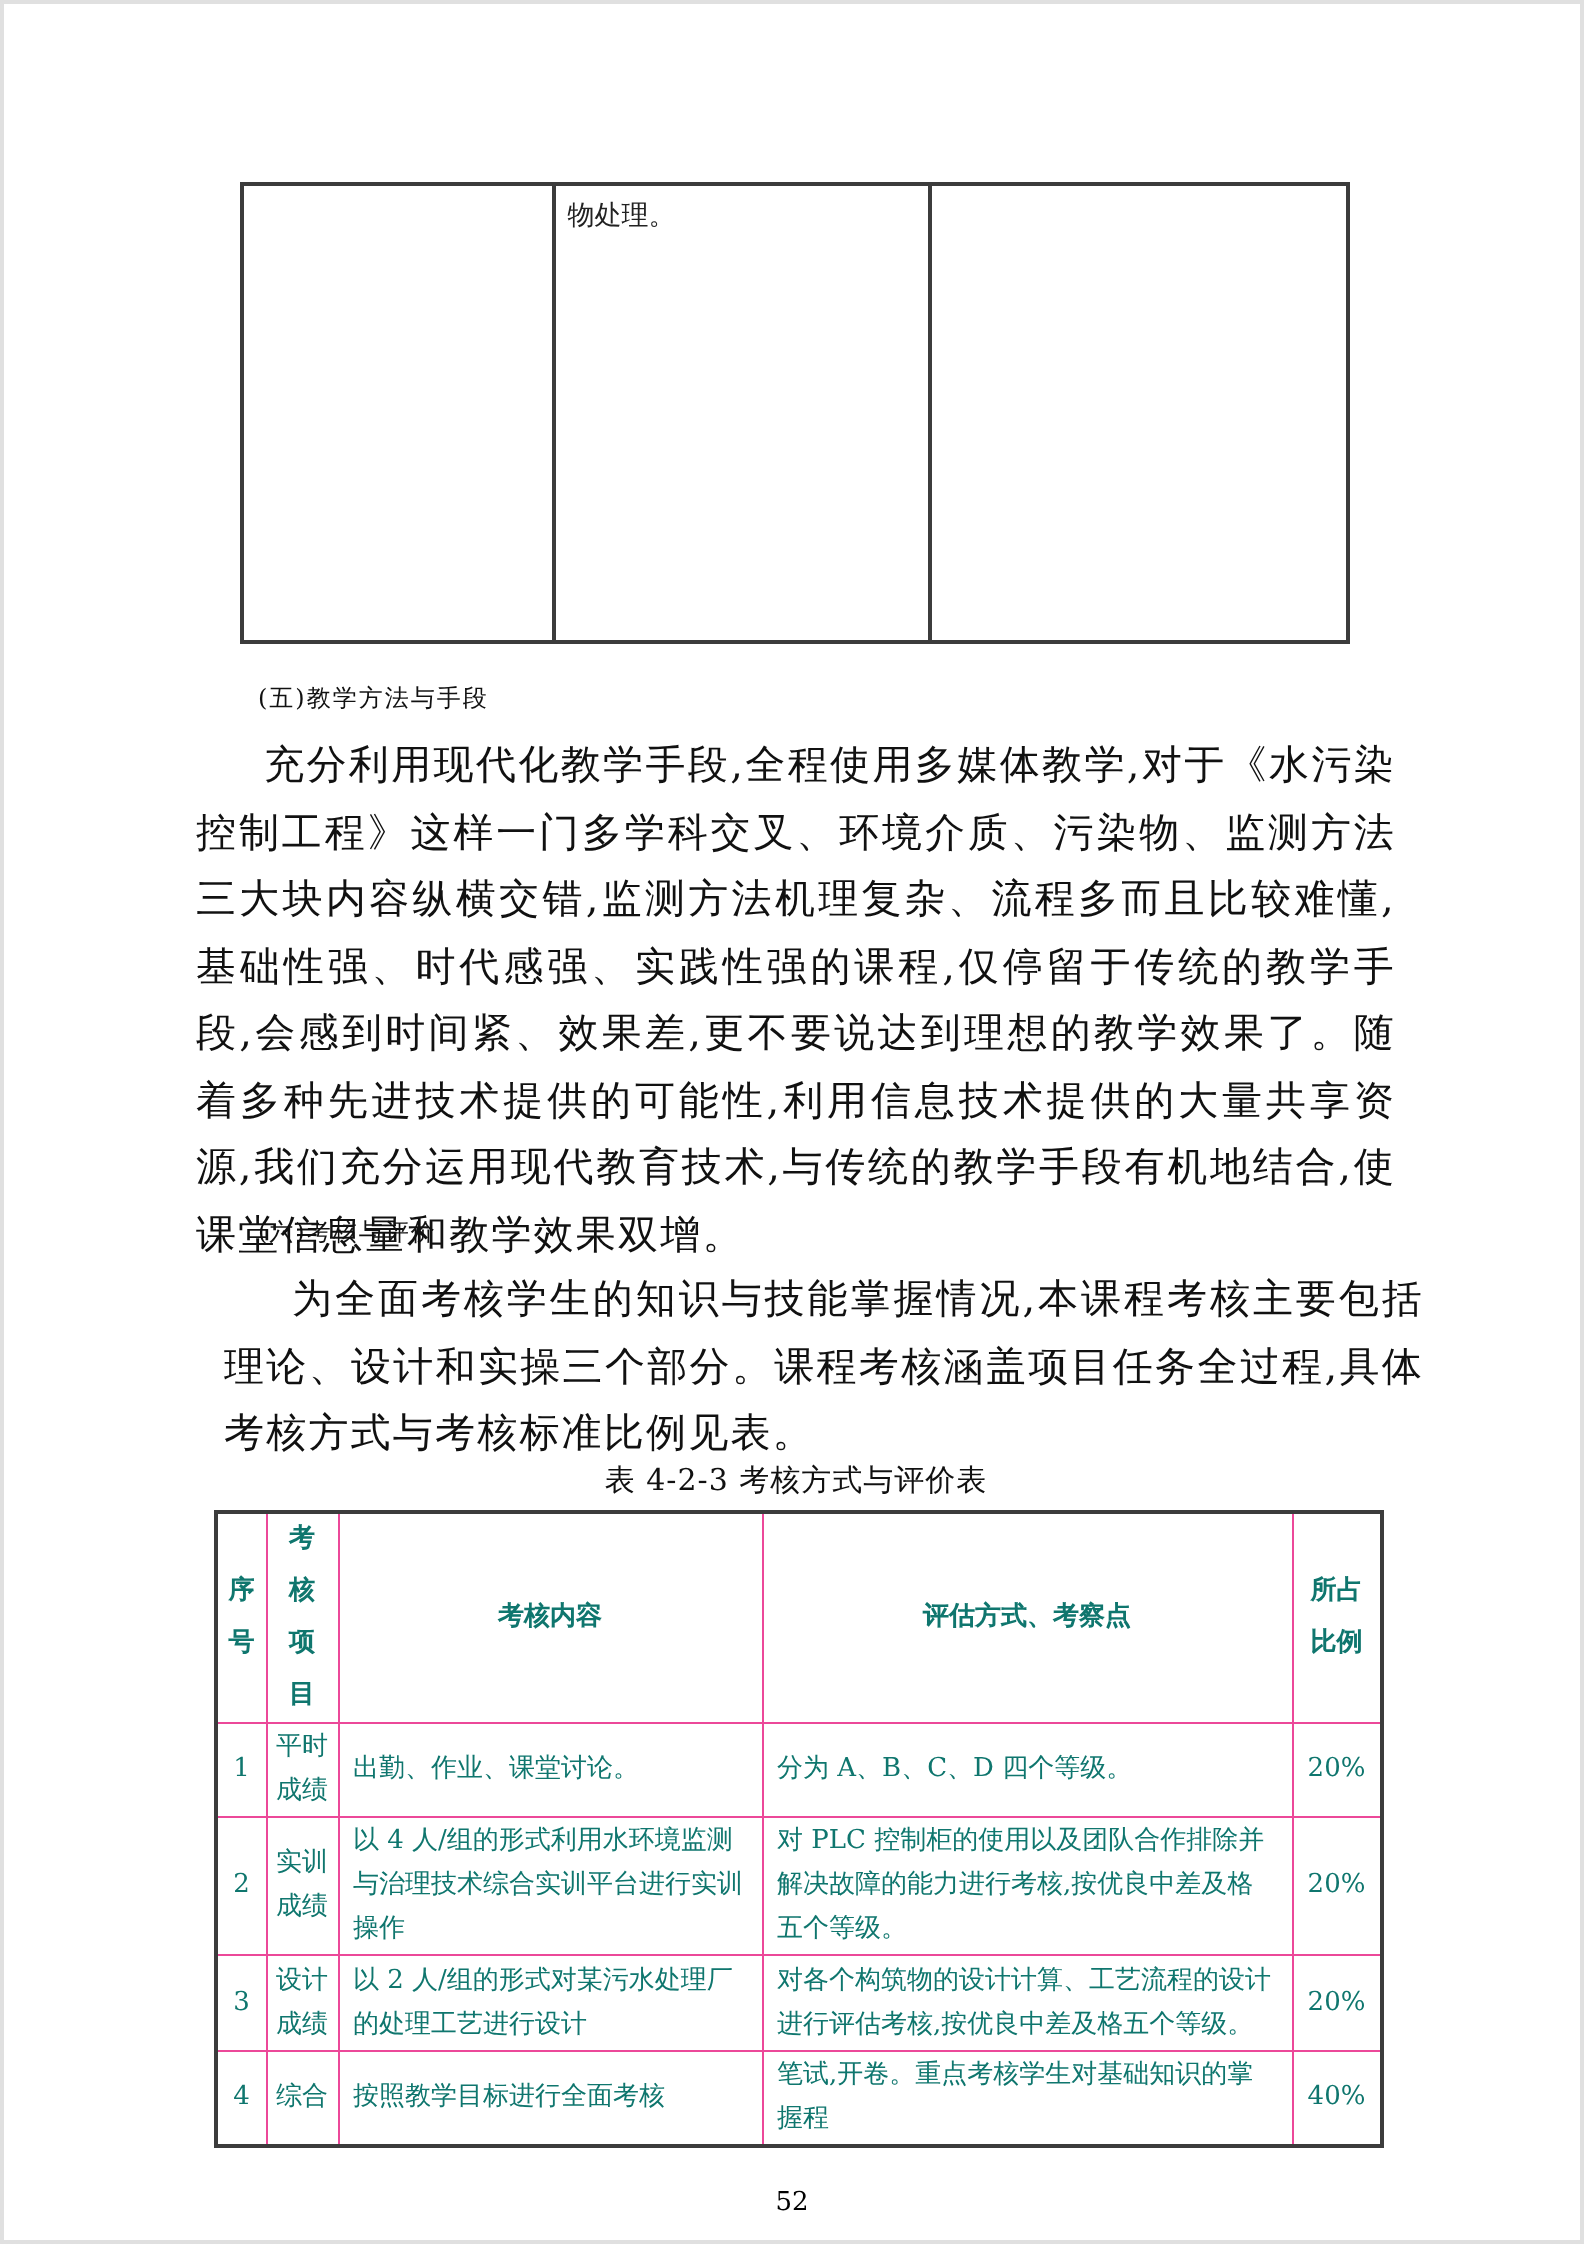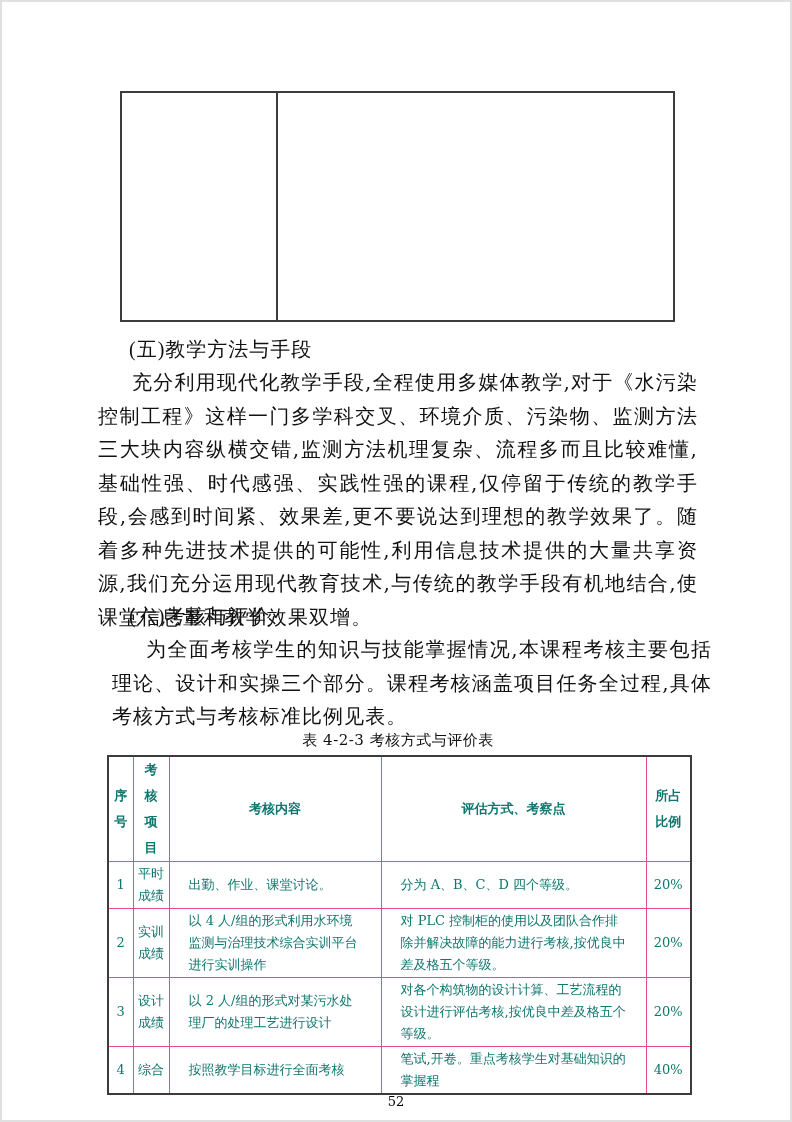--- a/index.html
+++ b/index.html
@@ -26,24 +26,23 @@
     padding: 4px 6px;
     color: #222;
   }
   .top-table .c1 { width: 27.9%; }
   .top-table .c2 { width: 34.1%; border-left: 2px solid #3c3c3c; }
   .top-table .c3 { width: 38.0%; border-left: 2px solid #3c3c3c; }
 
   
   .flow { position: absolute; left: 96px; width: 600px; }
   .heading {
-    font-size: 20px; line-height: 33.5px;
+    font-size: 12px; line-height: 33.5px;
     letter-spacing: 1px; text-indent: 31px;
     white-space: nowrap;
-    font-family: Liberation Serif, serif;
   }
   .para {
     font-size: 20px; line-height: 33.5px;
     letter-spacing: 1.1px;
     text-align: justify;
     text-indent: 34px;
   }
   #heading5 { top: 331px; }
   #para5    { top: 364px; }
   #heading6 { top: 598px; }
@@ -74,33 +73,34 @@
   table.assess tr.r1 { height: 47px; }
   table.assess tr.r2 { height: 68px; }
   table.assess tr.r3 { height: 48px; }
   table.assess tr.r4 { height: 25px; }
   table.assess th {
     font-weight: bold; text-align: center;
     line-height: 26px;
     padding: 0 5px;
   }
   td.ctr { text-align: center; padding: 0 2px; }
-  td.lft { text-align: left; padding: 1px 19px; }
+  td.lft { text-align: left; padding: 1px 7px; }
 
   
   .page-num {
     position: absolute; left: 0; top: 1092px; width: 100%;
     text-align: center; font-size: 13px; color: #000000;
   }
 </style>
 </head>
 <body>
 
 <div class="top-table">
   <div class="cell c1"></div>
+  <div class="cell c2">物处理。</div>
   <div class="cell c3"></div>
 </div>
 
 <div class="flow heading" id="heading5">(五)教学方法与手段</div>
 <div class="flow para" id="para5">充分利用现代化教学手段,全程使用多媒体教学,对于《水污染控制工程》这样一门多学科交叉、环境介质、污染物、监测方法三大块内容纵横交错,监测方法机理复杂、流程多而且比较难懂,基础性强、时代感强、实践性强的课程,仅停留于传统的教学手段,会感到时间紧、效果差,更不要说达到理想的教学效果了。随着多种先进技术提供的可能性,利用信息技术提供的大量共享资源,我们充分运用现代教育技术,与传统的教学手段有机地结合,使课堂信息量和教学效果双增。</div>
 
 <div class="flow heading" id="heading6">(六)考核与评价</div>
 <div class="flow para" id="para6">为全面考核学生的知识与技能掌握情况,本课程考核主要包括理论、设计和实操三个部分。课程考核涵盖项目任务全过程,具体考核方式与考核标准比例见表。</div>
 
 <div class="tbl-title">表 4-2-3 考核方式与评价表</div>

